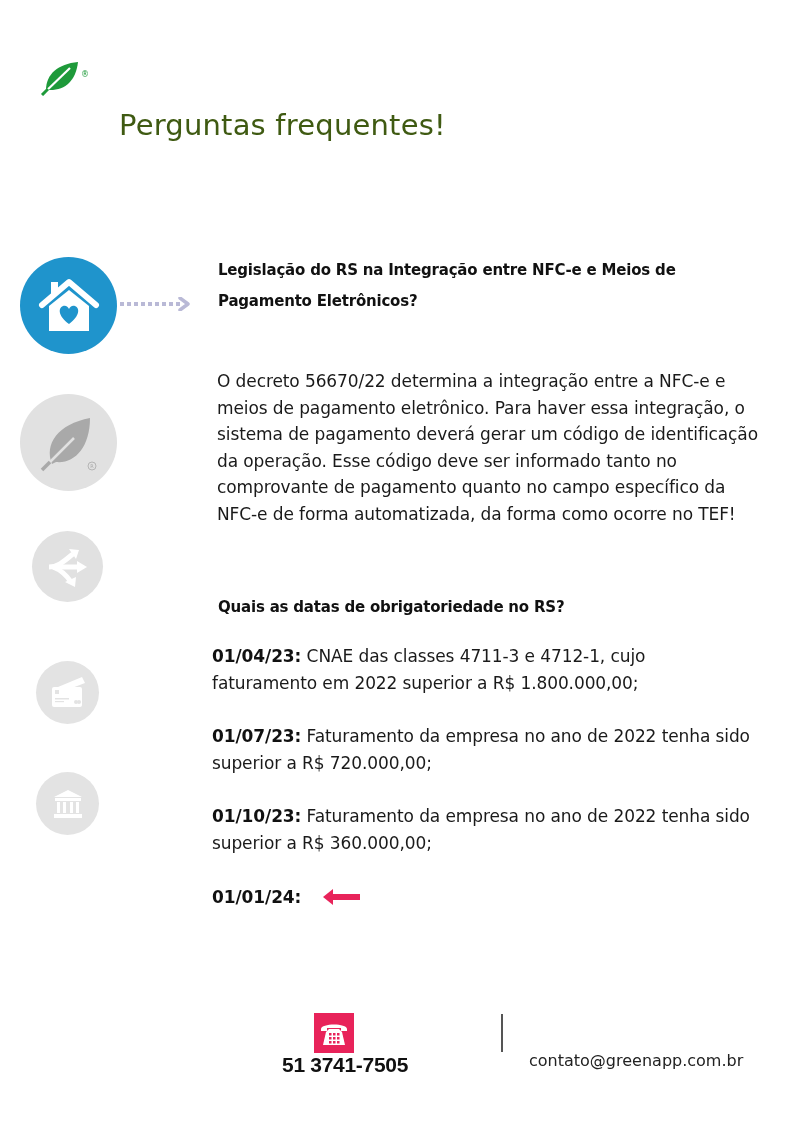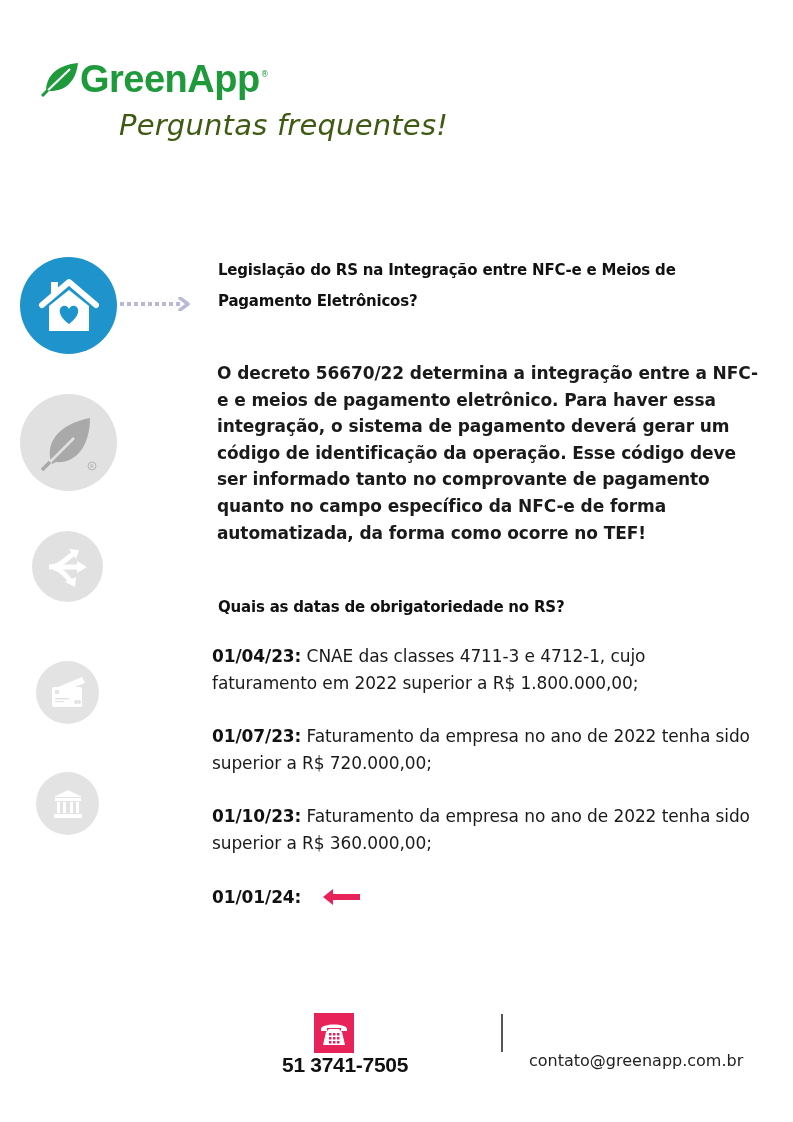--- a/index.html
+++ b/index.html
@@ -5,36 +5,36 @@
     html, body { margin: 0; padding: 0; background: #ffffff; }
     body { width: 793px; height: 1122px; position: relative; overflow: hidden;
            font-family: "DejaVu Sans", sans-serif; color: #111; }
 
     .logo { position: absolute; left: 40px; top: 60px; display: flex; align-items: center; }
     .logo-text { font-family: "Liberation Sans", sans-serif; font-weight: bold; font-size: 38px;
                  color: #1e9a3a; letter-spacing: -0.5px; line-height: 1; }
     .logo-reg { font-size: 8px; color: #1e9a3a; align-self: flex-start; margin-top: 10px; margin-left: 1px; }
 
     .page-title { position: absolute; left: 119px; top: 108px; font-family: "DejaVu Sans", sans-serif;
-                  font-size: 29px; font-weight: normal; color: #3f5a12; letter-spacing: 0.2px; font-style: italic; }
+                  font-size: 29px; font-weight: normal; color: #3f5a12; letter-spacing: 0.2px; }
 
     .circle { position: absolute; border-radius: 50%; display: flex; align-items: center; justify-content: center; }
     .c-home { left: 20px; top: 257px; width: 97px; height: 97px; background: #1f94cc; }
     .c-leaf { left: 20px; top: 394px; width: 97px; height: 97px; background: #e1e1e1; }
     .c-split { left: 32px; top: 531px; width: 71px; height: 71px; background: #e1e1e1; }
     .c-card { left: 36px; top: 661px; width: 63px; height: 63px; background: #e3e3e3; }
     .c-bank { left: 36px; top: 772px; width: 63px; height: 63px; background: #e3e3e3; }
 
     .dotted-arrow { position: absolute; left: 118px; top: 297px; width: 76px; height: 14px; }
     h2.q { margin: 0; font-family: "DejaVu Sans", sans-serif; font-weight: bold; font-size: 15px;
            line-height: 31px; color: #111; letter-spacing: -0.2px; }
     .answer { margin: 0; font-size: 17px; line-height: 26.6px; color: #1a1a1a; letter-spacing: -0.1px; }
 
     .q1 { position: absolute; left: 218px; top: 255px; width: 520px; }
-    .a1 { position: absolute; left: 217px; top: 360px; width: 545px; font-weight: bold; }
+    .a1 { position: absolute; left: 217px; top: 368px; width: 545px; }
     .q2 { position: absolute; left: 218px; top: 592px; width: 540px; }
 
     .date-item { position: absolute; left: 212px; width: 540px; font-size: 17px; line-height: 26.6px; color: #1a1a1a; letter-spacing: -0.1px; }
     .date-item b { font-weight: bold; color: #111; }
     .d1 { top: 643px; } .d2 { top: 723px; } .d3 { top: 803px; }
     .d4 { top: 884px; font-weight: bold; color: #111; display: flex; align-items: center; text-align: center; }
     .pink-arrow { margin-left: 16px; width: 38px; height: 16px; }
 
     .footer { position: absolute; top: 1013px; left: 260px; display: flex; align-items: center; flex-direction: column; }
     .phone-box { width: 40px; height: 40px; background: #e8235a; display: flex; align-items: center; justify-content: center; }
@@ -44,21 +44,20 @@
   </style>
 </head>
 <body>
 
 <div class="logo">
   <svg width="40" height="36" viewBox="0 0 40 36">
     <path d="M6 30 C6 14 18 4 38 2 C36 20 26 30 10 30 Z" fill="#1e9a3a"></path>
     <path d="M2 35 L30 8" stroke="#ffffff" stroke-width="2.2" fill="none"></path>
     <path d="M2 35 L8 29" stroke="#1e9a3a" stroke-width="3" fill="none"></path>
   </svg>
-  <span class="logo-text">GreenApp</span>
   <span class="logo-reg">®</span>
 </div>
 
 <div class="page-title">Perguntas frequentes!</div>
 
 <div class="circle c-home">
   <svg width="62" height="56" viewBox="0 0 62 56">
     <path d="M4 27 L31 4 L58 27" stroke="#fff" stroke-width="6" fill="none" stroke-linecap="round" stroke-linejoin="round"></path>
     <rect x="13" y="4" width="7" height="12" fill="#fff"></rect>
     <path d="M11 28 L31 12 L51 28 L51 53 L11 53 Z" fill="#fff"></path>

